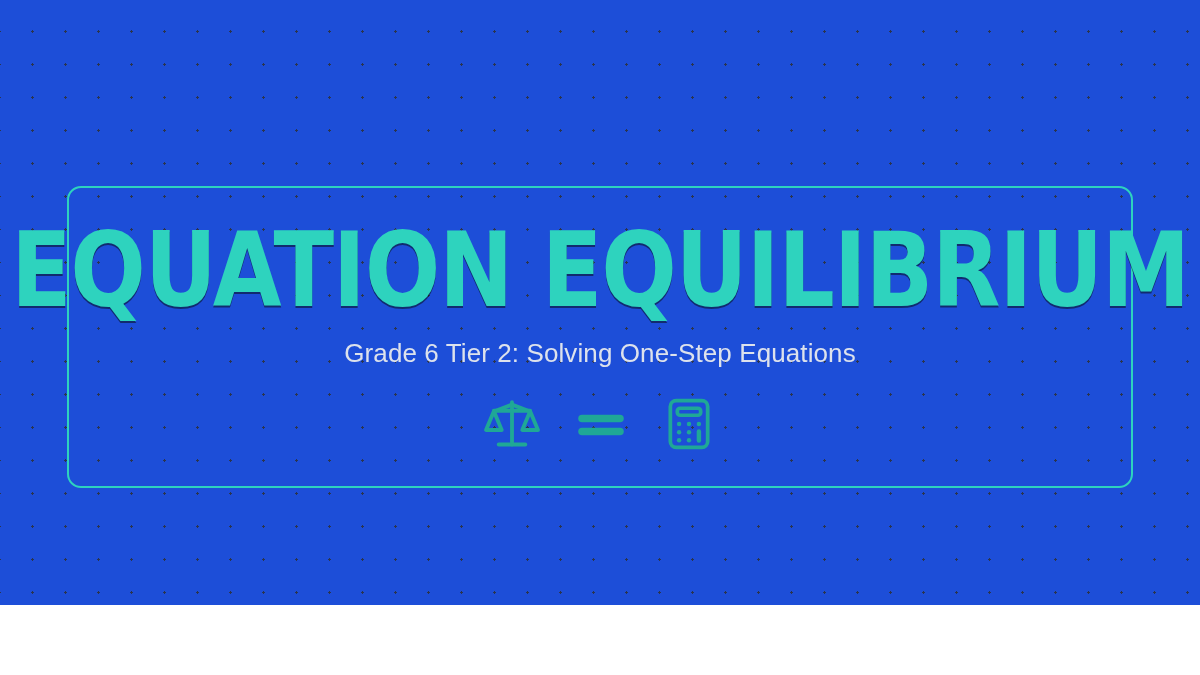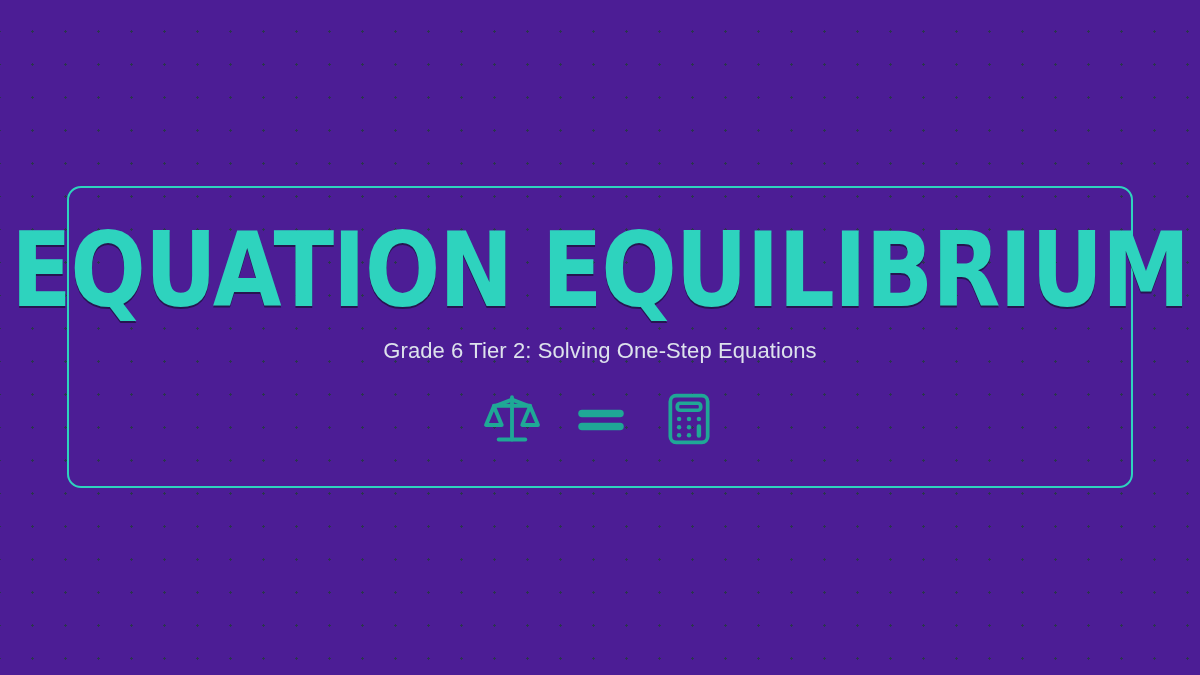--- a/index.html
+++ b/index.html
@@ -9,22 +9,22 @@
   body {
     width: 1200px;
     height: 675px;
     overflow: hidden;
     font-family: "Liberation Sans", sans-serif;
   }
 
   #slide {
     position: relative;
     width: 1200px;
-    height: 675px;
-    background-color: #4c1d95;
+    height: 605px;
+    background-color: #1d4ed8;
     overflow: hidden;
   }
 
   
   #dot-grid {
     position: absolute;
     inset: 0;
     background-image: radial-gradient(circle, #2b3550 1.2px, rgba(0,0,0,0) 1.3px);
     background-size: 33px 33px;
     background-position: 16px 15px;
@@ -69,21 +69,21 @@
     text-shadow: 0 2px 0 rgba(8,14,26,0.55);
   }
 
   #subtitle {
     margin: 0;
     padding: 0;
     margin-top: 17px;
     color: #DDE2EC;
     font-family: "Liberation Sans", sans-serif;
     font-weight: normal;
-    font-size: 22px;
+    font-size: 26px;
     line-height: 1.1;
     letter-spacing: 0.1px;
     white-space: nowrap;
   }
 
   #icon-row {
     margin-top: 27px;
     display: flex;
     align-items: center;
     justify-content: center;

